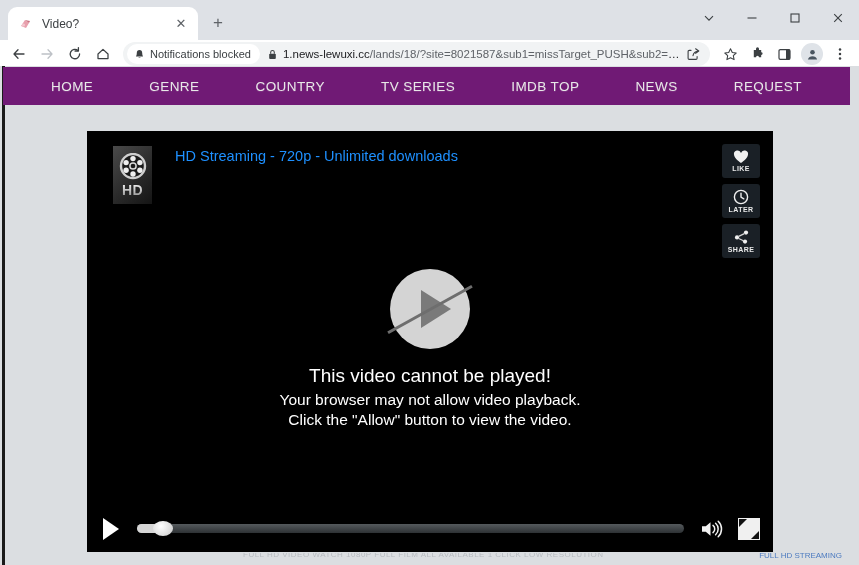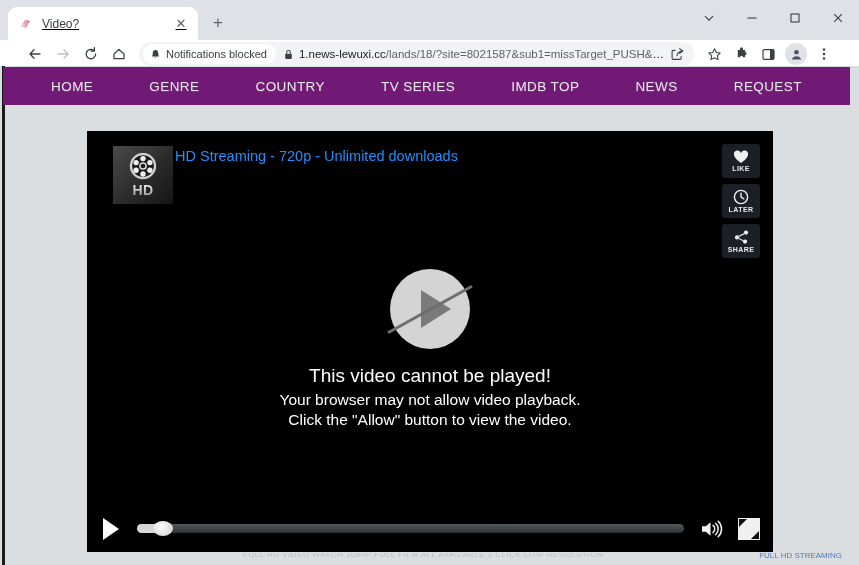--- a/index.html
+++ b/index.html
@@ -14,21 +14,21 @@
   .browser { width: 859px; height: 565px; position: relative; background: #dee1e6; }
 
   .tabstrip {
     height: 40px; background: #dee1e6;
     display: flex; align-items: flex-end; padding-left: 8px; position: relative;
   }
   .tab {
     width: 190px; height: 33px; background: #ffffff;
     border-radius: 9px 9px 0 0;
     display: flex; align-items: center; padding: 0 8px 0 10px;
-    position: relative; gap: 8px; text-decoration: underline;
+    position: relative; gap: 8px;
   }
   .tab-favicon {
     width: 16px; height: 16px; flex: 0 0 16px;
     display: flex; align-items: center; justify-content: center;
   }
   .tab-title {
     font-size: 12px; color: #3c4043; flex: 1;
     white-space: nowrap; overflow: hidden; text-overflow: ellipsis;
   }
   .tab-close {
@@ -46,21 +46,21 @@
     display: flex; align-items: center;
   }
   .wc {
     width: 43px; height: 32px;
     display: flex; align-items: center; justify-content: center;
     color: #3c4043;
   }
 
   .toolbar {
     height: 28px; background: #ffffff;
-    display: flex; align-items: center; padding: 0 22px; gap: 2px;
+    display: flex; align-items: center; padding: 0 6px; gap: 2px;
   }
   .tb-btn {
     width: 26px; height: 26px; border-radius: 50%;
     display: flex; align-items: center; justify-content: center;
     color: #5f6368; flex: 0 0 auto;
   }
   .tb-btn.disabled { color: #bdc1c6; }
   .omnibox {
     flex: 1; height: 24px; background: #f1f3f4; border-radius: 13px;
     display: flex; align-items: center; padding: 0 4px 0 4px;
@@ -109,21 +109,21 @@
   }
 
   
   .player {
     position: absolute; left: 87px; top: 65px;
     width: 686px; height: 421px;
     background: #000000;
   }
   .hd-logo {
     position: absolute; left: 26px; top: 15px;
-    width: 60px; height: 58px;
+    width: 39px; height: 58px;
     background: linear-gradient(135deg, #4a4a4a 0%, #2b2b2b 55%, #151515 100%);
     display: flex; flex-direction: column;
     align-items: center; justify-content: center;
   }
   .hd-text {
     font-size: 14px; font-weight: bold; letter-spacing: 0.5px;
     background: linear-gradient(#ffffff, #8d8d8d);
     -webkit-background-clip: text; background-clip: text;
     color: transparent; margin-top: -1px;
     font-family: "Liberation Sans", sans-serif;

